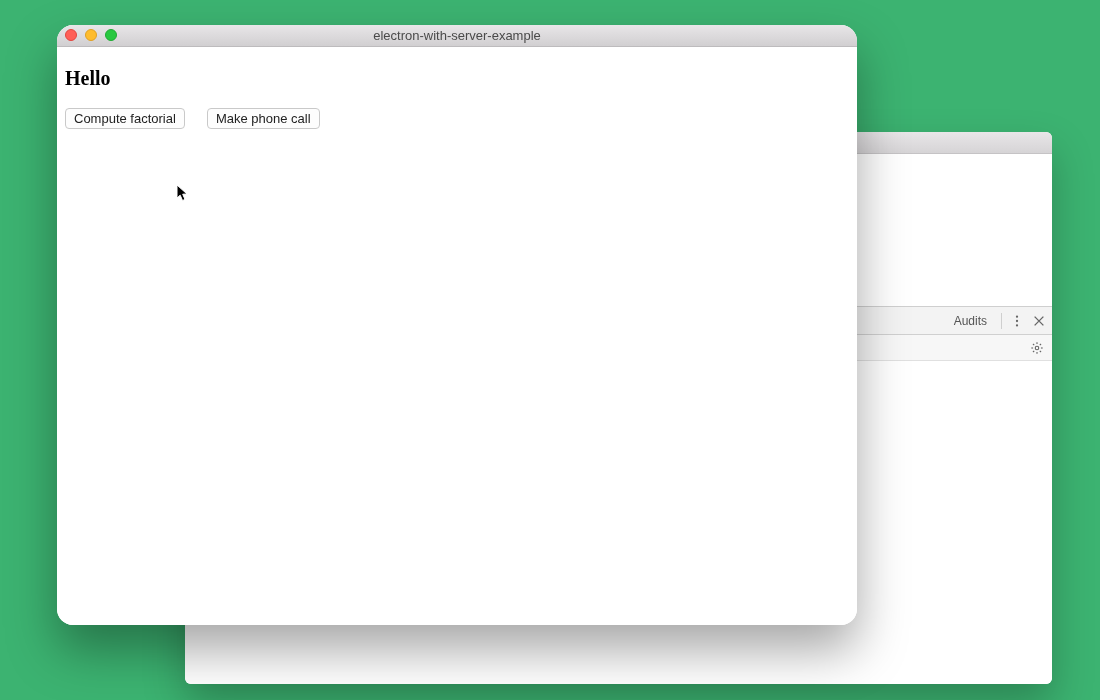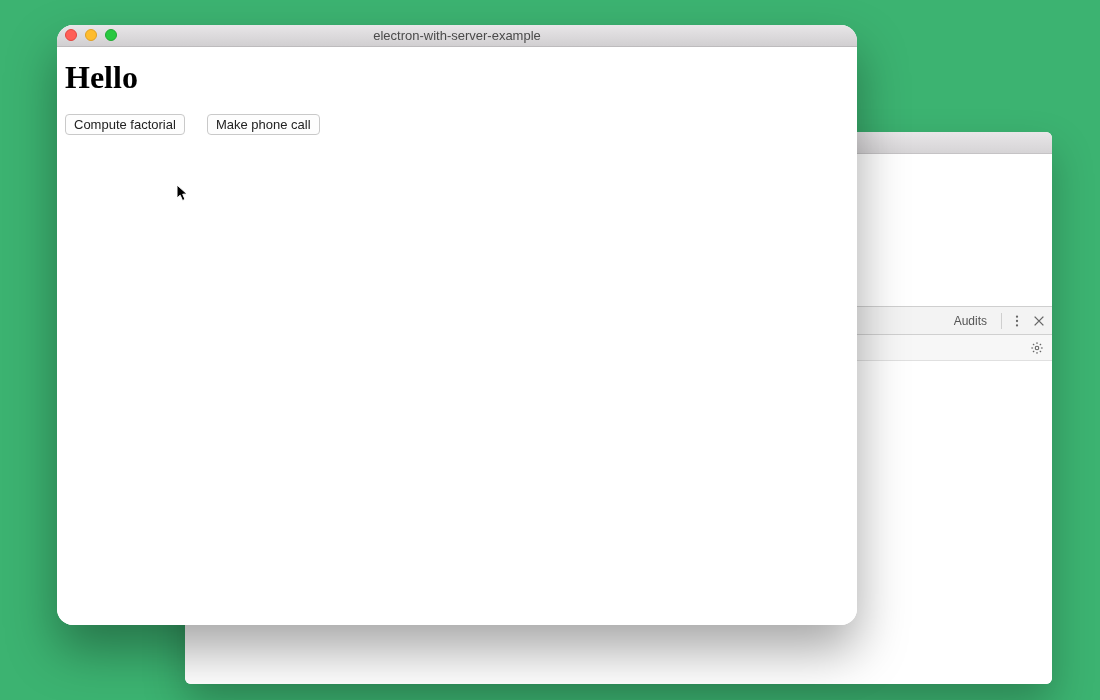--- a/index.html
+++ b/index.html
@@ -112,24 +112,24 @@
       font-size: 13px;
       color: #4a4a4a;
     }
     .fg-content {
       flex: 1;
       background: #ffffff;
       padding: 8px;
       font-family: Georgia, "Times New Roman", serif;
     }
     .page-heading {
-      font-size: 32px;
+      font-size: 20px;
       font-weight: 700;
       color: #000;
-      margin: 4px 0 18px 0;
+      margin: 12px 0 18px 0;
     }
     .button-row {
       display: flex;
       gap: 22px;
       font-family: -apple-system, BlinkMacSystemFont, "Segoe UI", Helvetica, Arial, sans-serif;
     }
     .app-button {
       font-size: 13px;
       color: #222;
       background: #fdfdfd;

